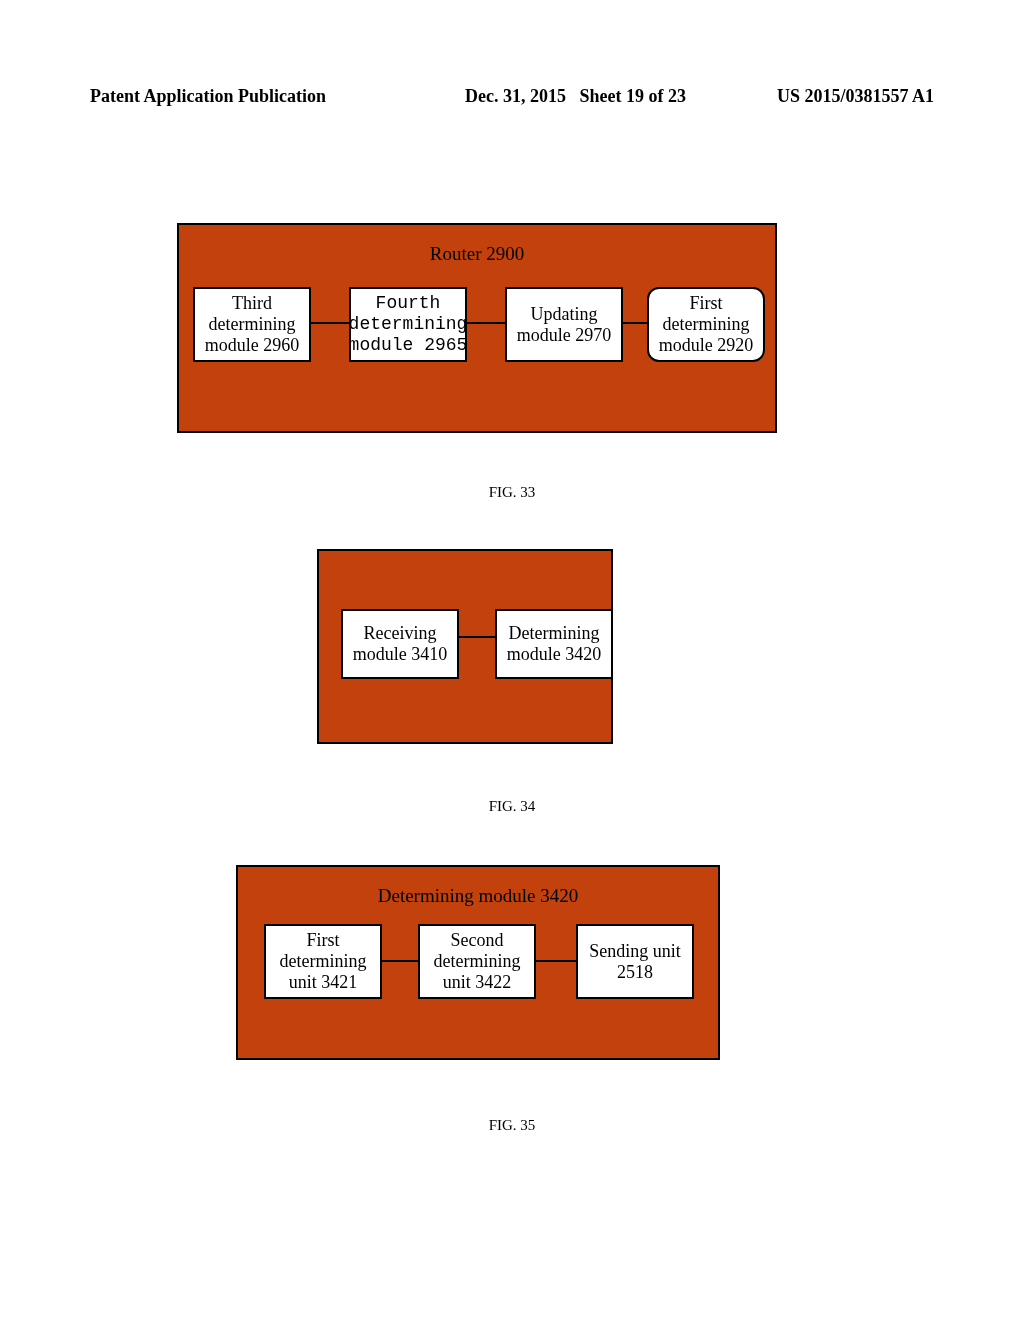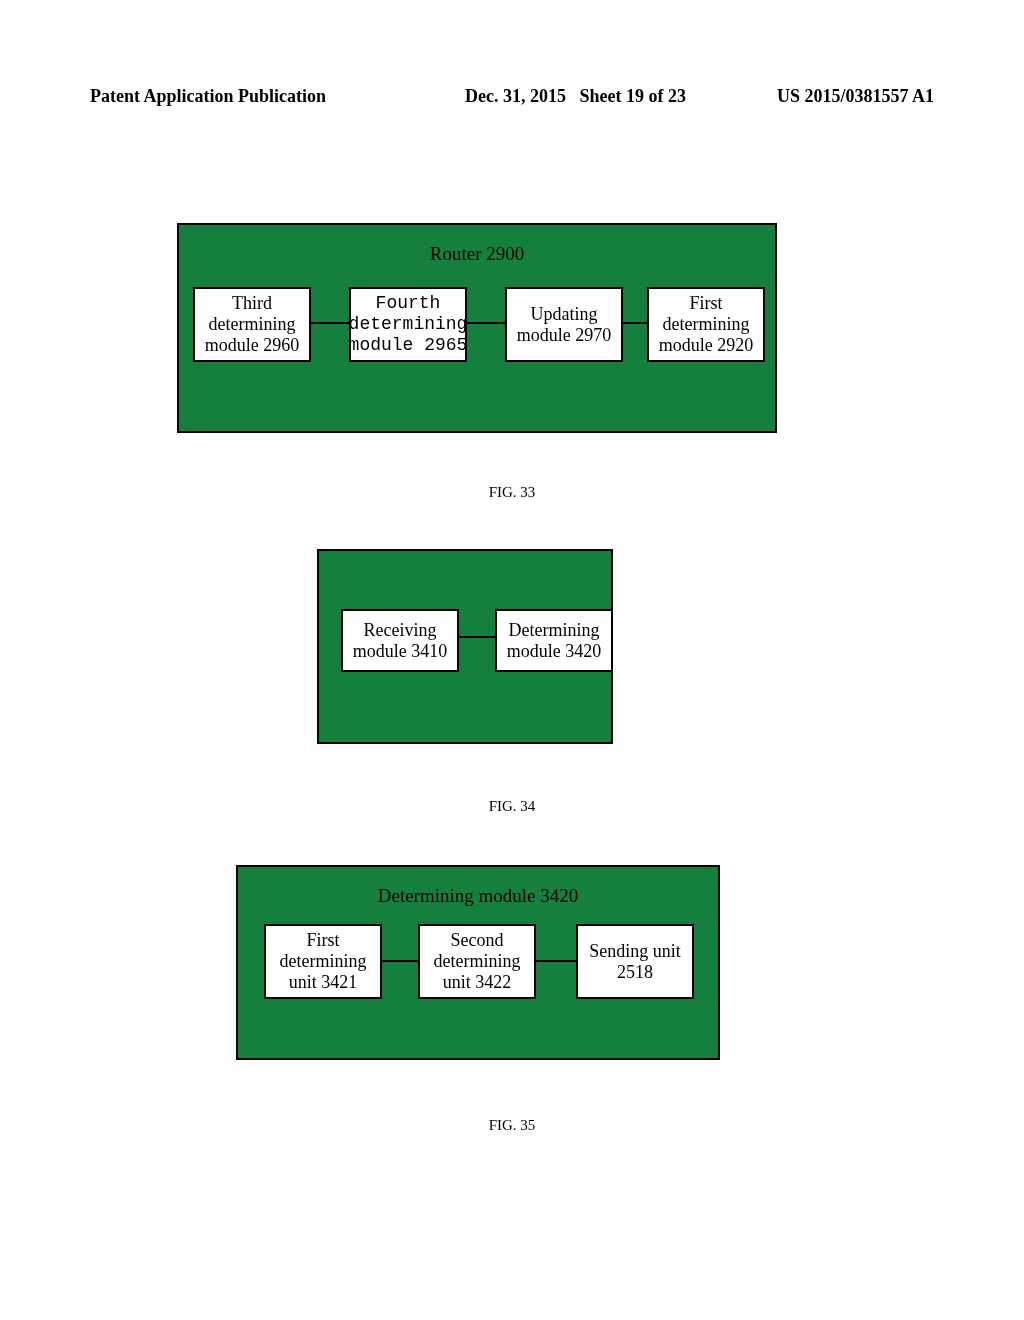--- a/index.html
+++ b/index.html
@@ -26,21 +26,21 @@
     position: absolute;
     left: 0; right: 0;
     text-align: center;
     font-size: 15px;
   }
 
   
   .outer {
     position: absolute;
     border: 2px solid #000;
-    background: #15803d;
+    background: #c2410c;
   }
   .outer-title {
     position: absolute;
     left: 0; right: 0;
     text-align: center;
     font-size: 19px;
   }
 
   
   .mod {
@@ -63,29 +63,29 @@
     background: #000;
   }
 
   
   #box33 { left: 177px; top: 223px; width: 600px; height: 210px; }
   #box33 .outer-title { top: 18px; }
   #box33 .mod { top: 62px; width: 118px; height: 75px; }
   #m33a { left: 14px; }
   #m33b { left: 170px; font-family: Liberation Mono, monospace; }
   #m33c { left: 326px; }
-  #m33d { left: 468px; }
+  #m33d { left: 468px; border-radius: 12px; }
   #c33ab { left: 132px; top: 97px; width: 38px; }
   #c33bc { left: 288px; top: 97px; width: 38px; }
   #c33cd { left: 444px; top: 97px; width: 24px; }
 
   
   #box34 { left: 317px; top: 549px; width: 296px; height: 195px; }
   #box34 .outer-title { top: 18px; }
-  #box34 .mod { top: 58px; width: 118px; height: 63px; }
+  #box34 .mod { top: 58px; width: 118px; height: 70px; }
   #m34a { left: 22px; }
   #m34b { left: 176px; }
   #c34ab { left: 140px; top: 85px; width: 36px; }
 
   
   #box35 { left: 236px; top: 865px; width: 484px; height: 195px; }
   #box35 .outer-title { top: 18px; }
   #box35 .mod { top: 57px; width: 118px; height: 75px; }
   #m35a { left: 26px; }
   #m35b { left: 180px; }

